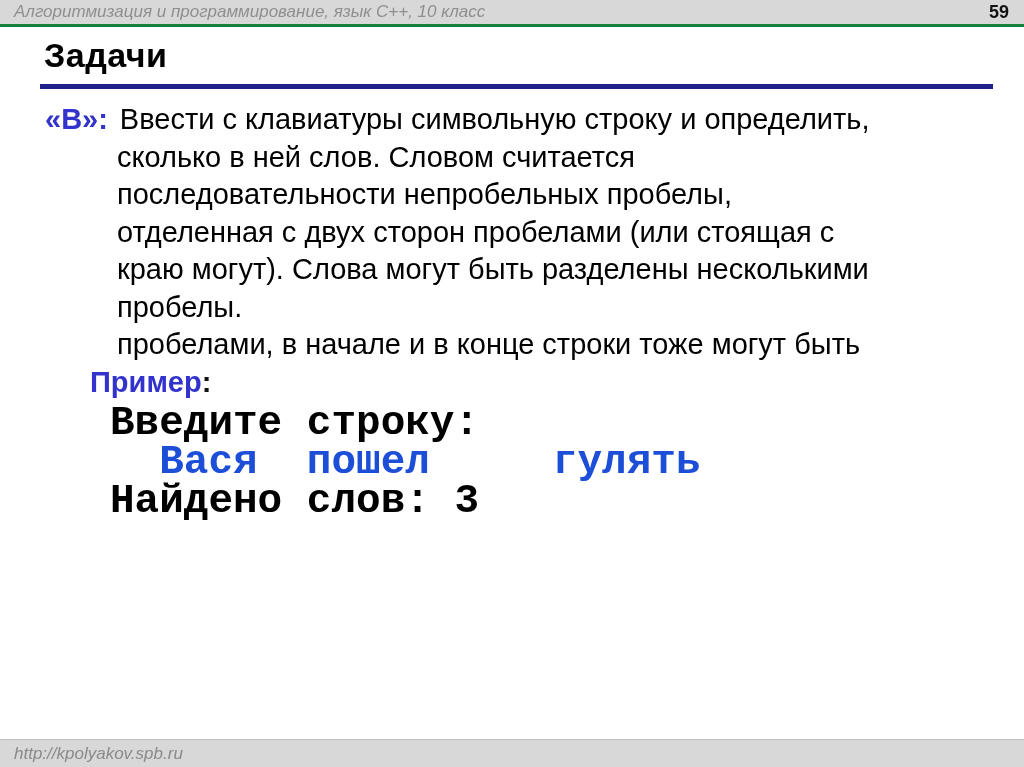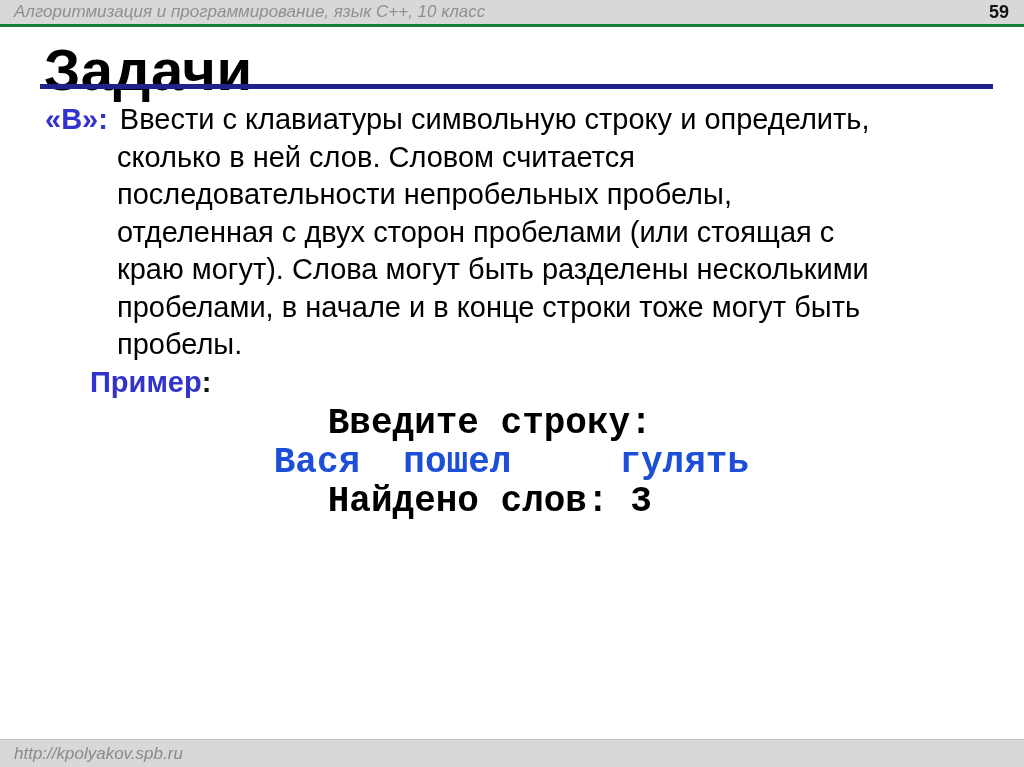--- a/index.html
+++ b/index.html
@@ -37,21 +37,21 @@
     font-size: 18px;
     font-weight: bold;
     color: #111111;
   }
 
   
   .slide-title {
     position: absolute;
     top: 36px;
     left: 44px;
-    font-size: 58px;
+    font-size: 34px;
     font-weight: bold;
     color: #000000;
     letter-spacing: 0.5px;
   }
   .title-rule {
     position: absolute;
     top: 84px;
     left: 40px;
     width: 953px;
     height: 5px;
@@ -81,24 +81,23 @@
   }
   .example-label-line .lbl { color: #3232cd; margin-top: 18px; }
   .example-label-line .colon { color: #111111; }
 
   
   .mono-block {
     margin-left: 65px;
     margin-top: 3px;
     font-family: "Liberation Mono", "DejaVu Sans Mono", monospace;
     font-weight: bold;
-    font-size: 36px;
+    font-size: 41px;
     line-height: 39px;
     color: #000000;
-    text-align: center;
   }
   .mono-block .mline { white-space: pre; }
   .mono-block .mline.red { color: #1d4ed8; }
 
   
   .bottom-bar {
     position: absolute;
     bottom: 0; left: 0;
     width: 100%;
     height: 28px;
@@ -132,22 +131,22 @@
 
   <div class="content">
     <div class="para">
       <div class="line">
         <span class="level-prefix">«B»:</span><span>Ввести с клавиатуры символьную строку и определить,</span>
       </div>
       <div class="line cont">сколько в ней слов. Словом считается</div>
       <div class="line cont">последовательности непробельных пробелы,</div>
       <div class="line cont">отделенная с двух сторон пробелами (или стоящая с</div>
       <div class="line cont">краю могут). Слова могут быть разделены несколькими</div>
+      <div class="line cont">пробелы.</div>
       <div class="line cont">пробелами, в начале и в конце строки тоже могут быть</div>
-      <div class="line cont">пробелы.</div>
     </div>
 
     <div class="example-label-line">
       <span class="lbl">Пример</span><span class="colon">:</span>
     </div>
 
     <div class="mono-block">
       <div class="mline">Введите строку:</div>
       <div class="mline red">  Вася  пошел     гулять</div>
       <div class="mline">Найдено слов: 3</div>

